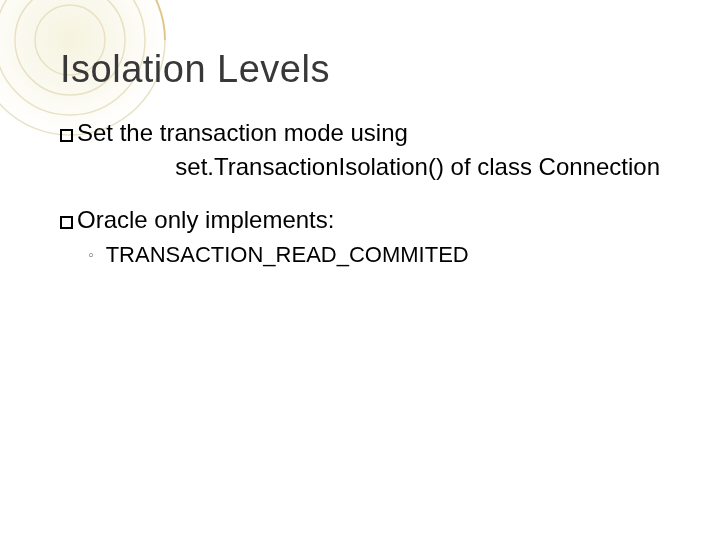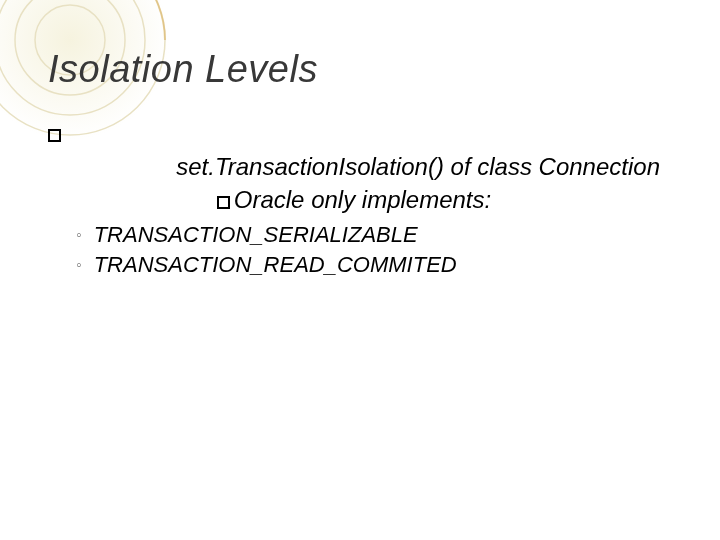--- a/index.html
+++ b/index.html
@@ -15,25 +15,24 @@
   .bg-swirl {
     position: absolute;
     left: -40px;
     top: -70px;
     width: 220px;
     height: 220px;
     pointer-events: none;
   }
   .content {
     position: relative;
-    padding: 48px 60px 0 48px;
+    padding: 48px 60px 0 60px;
     box-sizing: border-box;
     width: 100%;
     height: 100%;
-    font-style: italic;
   }
   .title {
     font-size: 38px;
     color: #383838;
     font-weight: 400;
     margin: 0 0 26px 0;
     letter-spacing: 0.5px;
   }
   .bullet-line {
     font-size: 24px;
@@ -96,33 +95,30 @@
   <circle cx="110" cy="110" r="55" fill="none" stroke="#e8e1c3" stroke-width="1.5"></circle>
   <circle cx="110" cy="110" r="35" fill="none" stroke="#e8e1c3" stroke-width="1.5"></circle>
   <path d="M110 15 A95 95 0 0 1 205 110" fill="none" stroke="#d7a94d" stroke-width="2" opacity="0.5"></path>
 </svg>
 
 <div class="content">
 
   <h1 class="title">Isolation Levels</h1>
 
   <p class="bullet-line">
-    <span class="square"></span>
+    <span class="square"></span><span>Set the transaction mode using</span>
   </p>
   <p class="bullet-line" style="padding-left:22px;text-align:right;">set.TransactionIsolation() of class Connection</p>
 
-  <p class="bullet-line" style="margin-top:0;text-align:center;">
+  <p class="bullet-line" style="margin-top:20px;">
     <span class="square"></span><span>Oracle only implements:</span>
   </p>
 
   <div class="inner-list">
 
-    <div class="inner-item">
-      <span class="circle-bullet">◦</span><span>TRANSACTION_SERIALIZABLE</span>
-    </div>
 
     <div class="inner-item">
       <span class="circle-bullet">◦</span><span>TRANSACTION_READ_COMMITED</span>
     </div>
 
   </div>
 
 </div>
 
 </body></html>

